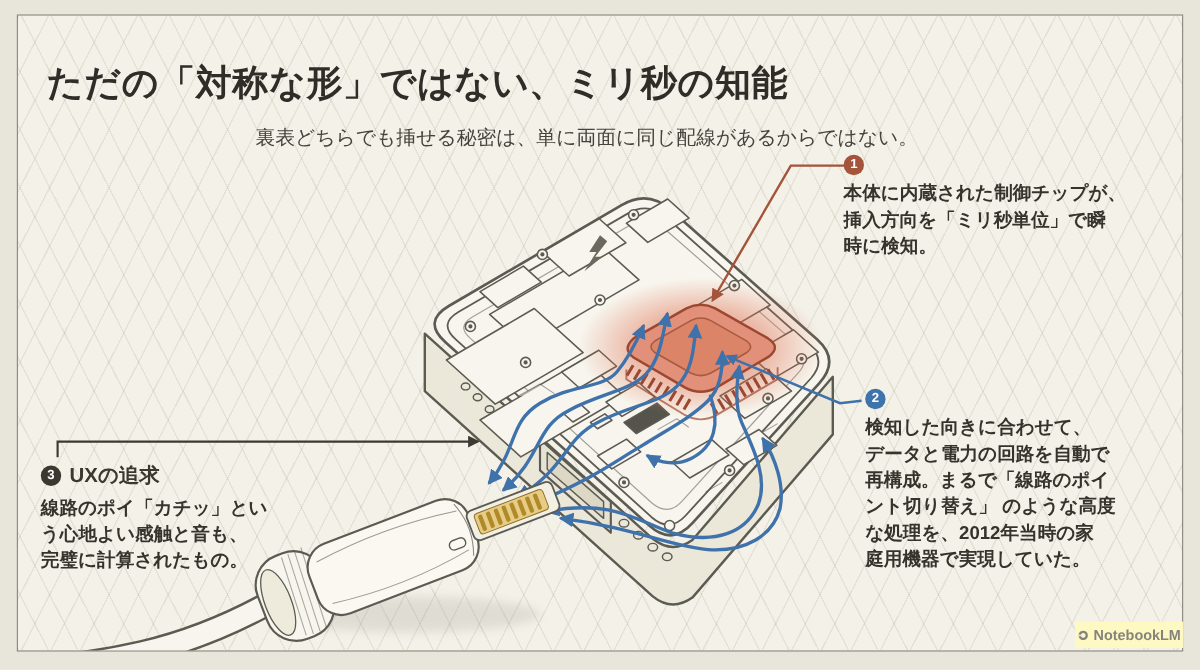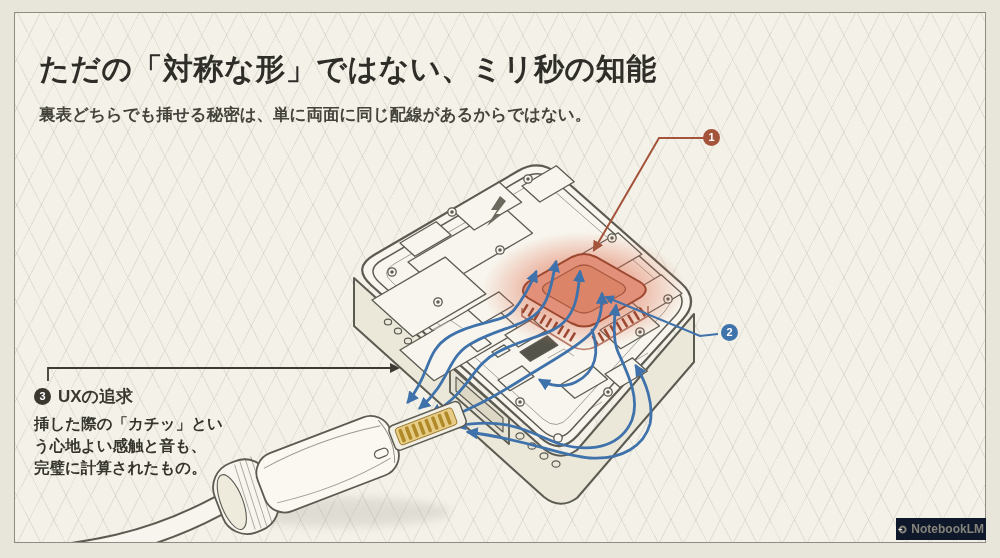--- a/index.html
+++ b/index.html
@@ -18,21 +18,21 @@
     border:1.5px solid #8f8d83;
     overflow:hidden;
   }
   .illustration{position:absolute;left:-15px;top:-13px;}
   .title{
     position:absolute;left:24px;top:16px;width:900px;
     font-size:30px;font-weight:800;color:#2e2d28;letter-spacing:.5px;
   }
   .subtitle{
     position:absolute;left:24px;top:74px;width:900px;
-    font-size:16.5px;font-weight:700;color:#45443c;
+    font-size:16.5px;font-weight:400;color:#45443c;text-align:center;
   }
   .ann{position:absolute;}
   .ann .head{display:flex;align-items:center;gap:7px;}
   .badge{
     width:17px;height:17px;border-radius:50%;flex:0 0 17px;
     color:#fff;font-size:11px;font-weight:700;line-height:17px;text-align:center;
   }
   .ann .label{font-size:17px;font-weight:700;}
   .ann .body{
     margin-top:5px;font-size:15.5px;line-height:22px;color:#35342c;font-weight:600;
@@ -42,21 +42,21 @@
   .ann1 .badge{background:#a4543a;}
   .ann1 .label{color:#a4543a;}
   .ann2{left:706px;top:311px;width:240px;}
   .ann2 .badge{background:#3f73ab;}
   .ann2 .label{color:#3f73ab;}
   .ann3{left:19px;top:372px;width:240px;}
   .ann3 .badge{background:#3b392f;}
   .ann3 .label{color:#3b392f;}
   .watermark{
     position:absolute;left:896px;top:518px;width:86px;height:20px;
-    background:#0f172a;display:flex;align-items:center;gap:4px;justify-content:flex-end;
+    background:#fef9c3;display:flex;align-items:center;gap:4px;justify-content:flex-end;
     color:#85847b;font-size:12px;font-weight:600;padding:1px 2px;
   }
 </style>
 </head>
 <body>
 
 <div class="card">
 
   <svg class="illustration" width="1000" height="558" viewBox="0 0 1000 558">
     <defs>
@@ -221,34 +221,43 @@
     </g>
   </svg>
 
   <h1 class="title">ただの「対称な形」ではない、ミリ秒の知能</h1>
   <p class="subtitle">裏表どちらでも挿せる秘密は、単に両面に同じ配線があるからではない。</p>
 
   <div class="ann ann1">
     <div class="head">
       <span class="badge">1</span>
     </div>
+    <div class="body">本体に内蔵された制御チップが、
+挿入方向を「ミリ秒単位」で瞬
+時に検知。</div>
   </div>
 
   <div class="ann ann2">
     <div class="head">
       <span class="badge">2</span>
     </div>
+    <div class="body">検知した向きに合わせて、
+データと電力の回路を自動で
+再構成。まるで「線路のポイ
+ント切り替え」 のような高度
+な処理を、2012年当時の家
+庭用機器で実現していた。</div>
   </div>
 
   <div class="ann ann3">
     <div class="head">
       <span class="badge">3</span>
       <span class="label">UXの追求</span>
     </div>
-    <div class="body">挿した際の「カチッ」とい
+    <div class="body">線路のポイ「カチッ」とい
 う心地よい感触と音も、
 完璧に計算されたもの。</div>
   </div>
 
 </div>
 
 <div class="watermark">
   <svg width="13" height="13" viewBox="0 0 24 24">
     <path d="M12 2 a10 10 0 1 0 0.01 0 z M12 7 a5 5 0 1 1 -0.01 0 z" fill="#85847b" fill-rule="evenodd"></path>
     <rect x="1" y="10.4" width="10" height="3.4" fill="#e8e5db"></rect>

